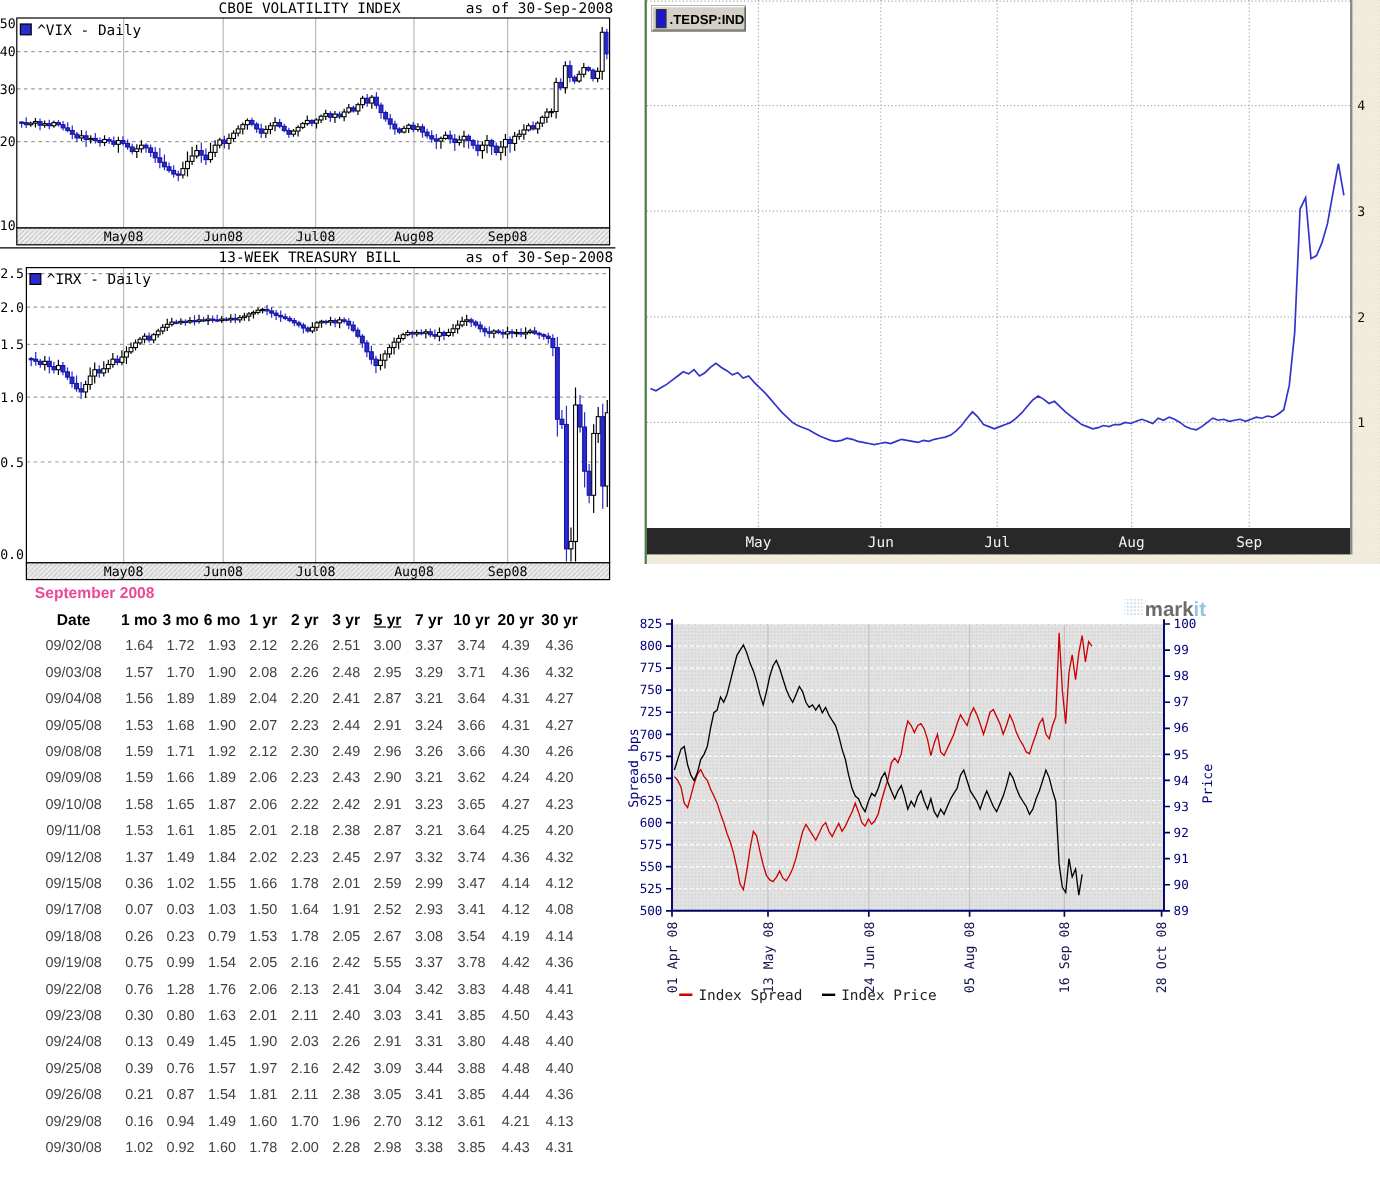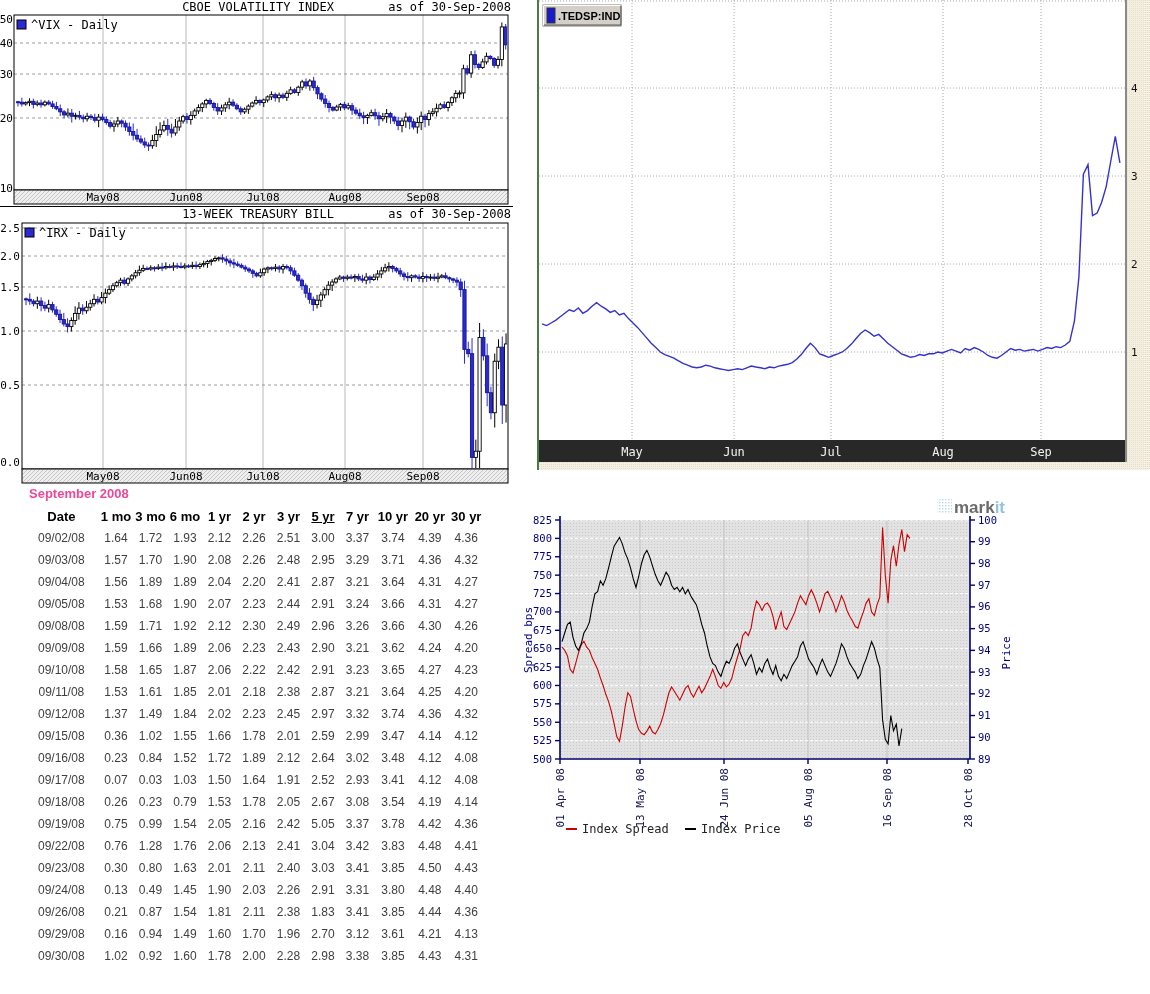--- a/index.html
+++ b/index.html
@@ -842,34 +842,20 @@
             <td>1.66</td>
             <td>1.78</td>
             <td>2.01</td>
             <td>2.59</td>
             <td>2.99</td>
             <td>3.47</td>
             <td>4.14</td>
             <td>4.12</td>
           </tr>
           <tr>
-            <td>09/16/08</td>
-            <td>0.23</td>
-            <td>0.84</td>
-            <td>1.52</td>
-            <td>1.72</td>
-            <td>1.89</td>
-            <td>2.12</td>
-            <td>2.64</td>
-            <td>3.02</td>
-            <td>3.48</td>
-            <td>4.12</td>
-            <td>4.08</td>
-          </tr>
-          <tr>
             <td>09/17/08</td>
             <td>0.07</td>
             <td>0.03</td>
             <td>1.03</td>
             <td>1.50</td>
             <td>1.64</td>
             <td>1.91</td>
             <td>2.52</td>
             <td>2.93</td>
             <td>3.41</td>
@@ -891,21 +877,21 @@
             <td>4.14</td>
           </tr>
           <tr>
             <td>09/19/08</td>
             <td>0.75</td>
             <td>0.99</td>
             <td>1.54</td>
             <td>2.05</td>
             <td>2.16</td>
             <td>2.42</td>
-            <td>5.05</td>
+            <td>5.55</td>
             <td>3.37</td>
             <td>3.78</td>
             <td>4.42</td>
             <td>4.36</td>
           </tr>
           <tr>
             <td>09/22/08</td>
             <td>0.76</td>
             <td>1.28</td>
             <td>1.76</td>
@@ -940,28 +926,42 @@
             <td>1.90</td>
             <td>2.03</td>
             <td>2.26</td>
             <td>2.91</td>
             <td>3.31</td>
             <td>3.80</td>
             <td>4.48</td>
             <td>4.40</td>
           </tr>
           <tr>
+            <td>09/25/08</td>
+            <td>0.39</td>
+            <td>0.76</td>
+            <td>1.57</td>
+            <td>1.97</td>
+            <td>2.16</td>
+            <td>2.42</td>
+            <td>3.09</td>
+            <td>3.44</td>
+            <td>3.88</td>
+            <td>4.48</td>
+            <td>4.40</td>
+          </tr>
+          <tr>
             <td>09/26/08</td>
             <td>0.21</td>
             <td>0.87</td>
             <td>1.54</td>
             <td>1.81</td>
             <td>2.11</td>
             <td>2.38</td>
-            <td>1.83</td>
+            <td>3.05</td>
             <td>3.41</td>
             <td>3.85</td>
             <td>4.44</td>
             <td>4.36</td>
           </tr>
           <tr>
             <td>09/29/08</td>
             <td>0.16</td>
             <td>0.94</td>
             <td>1.49</td>

